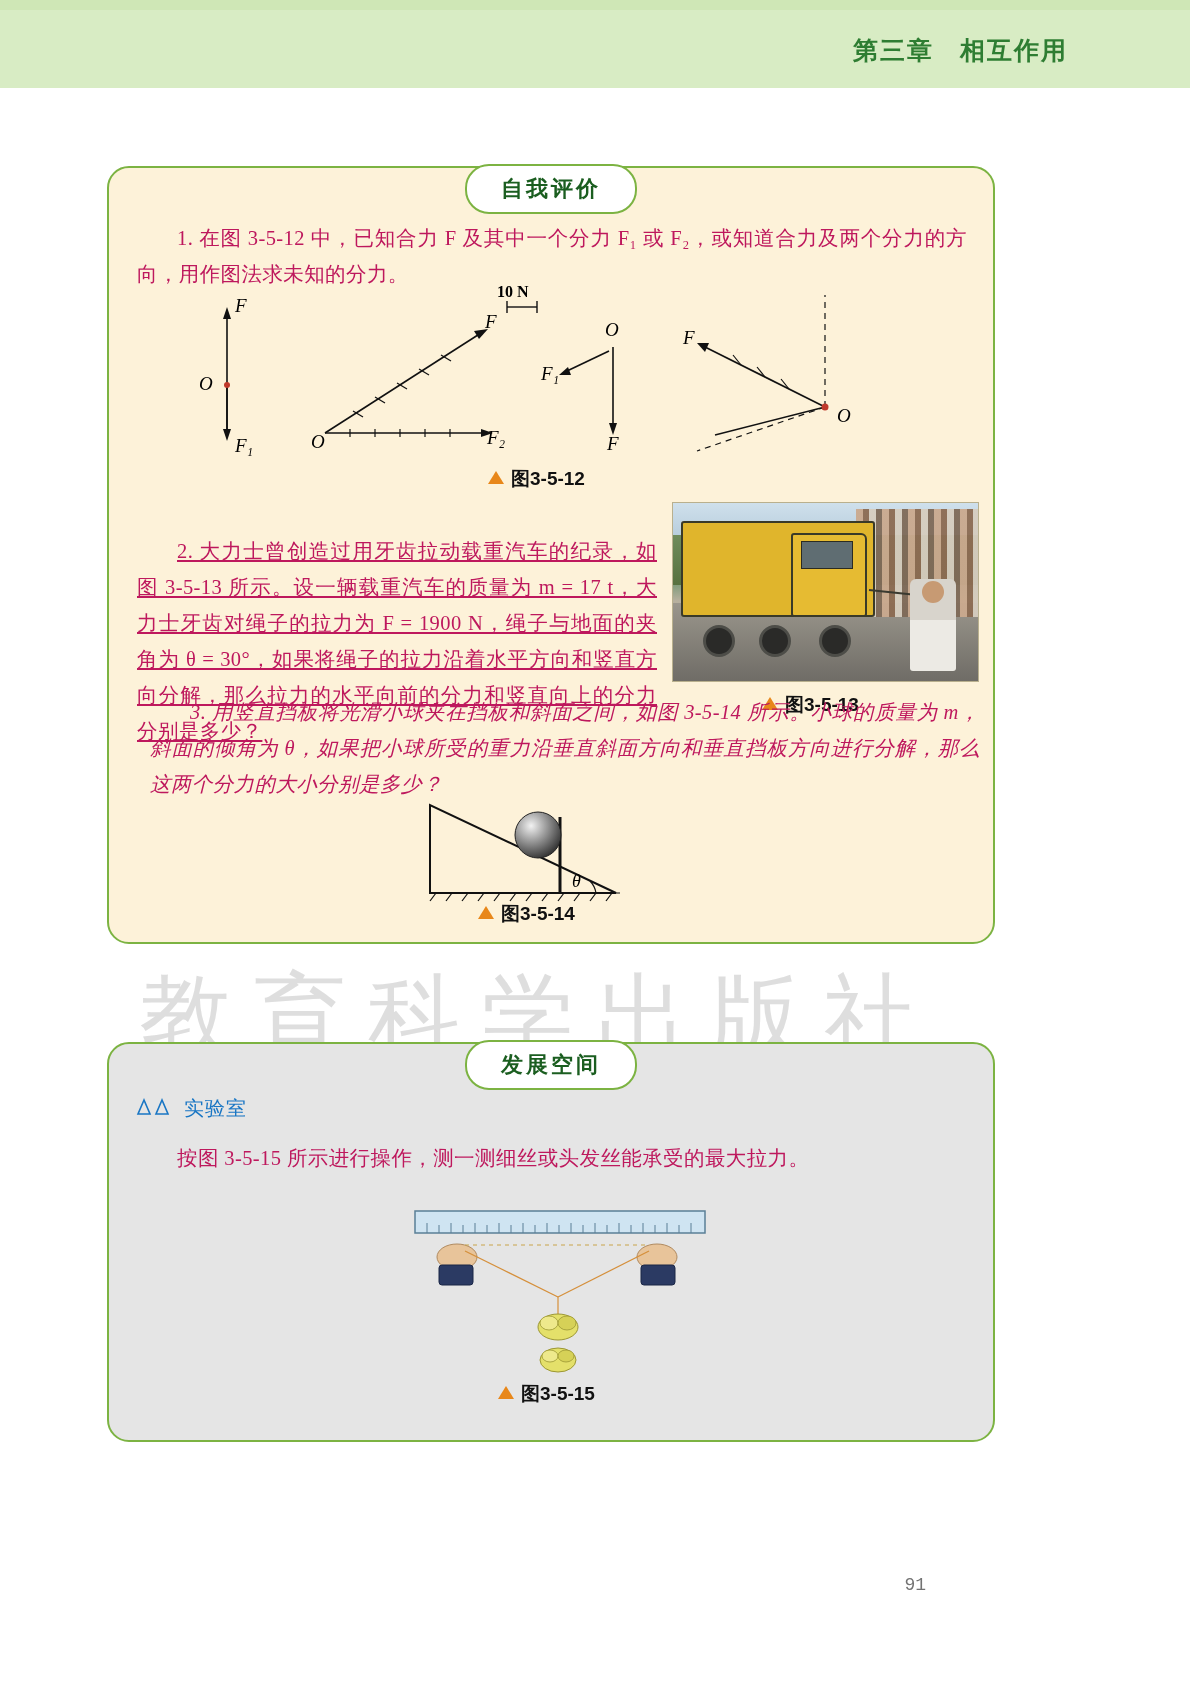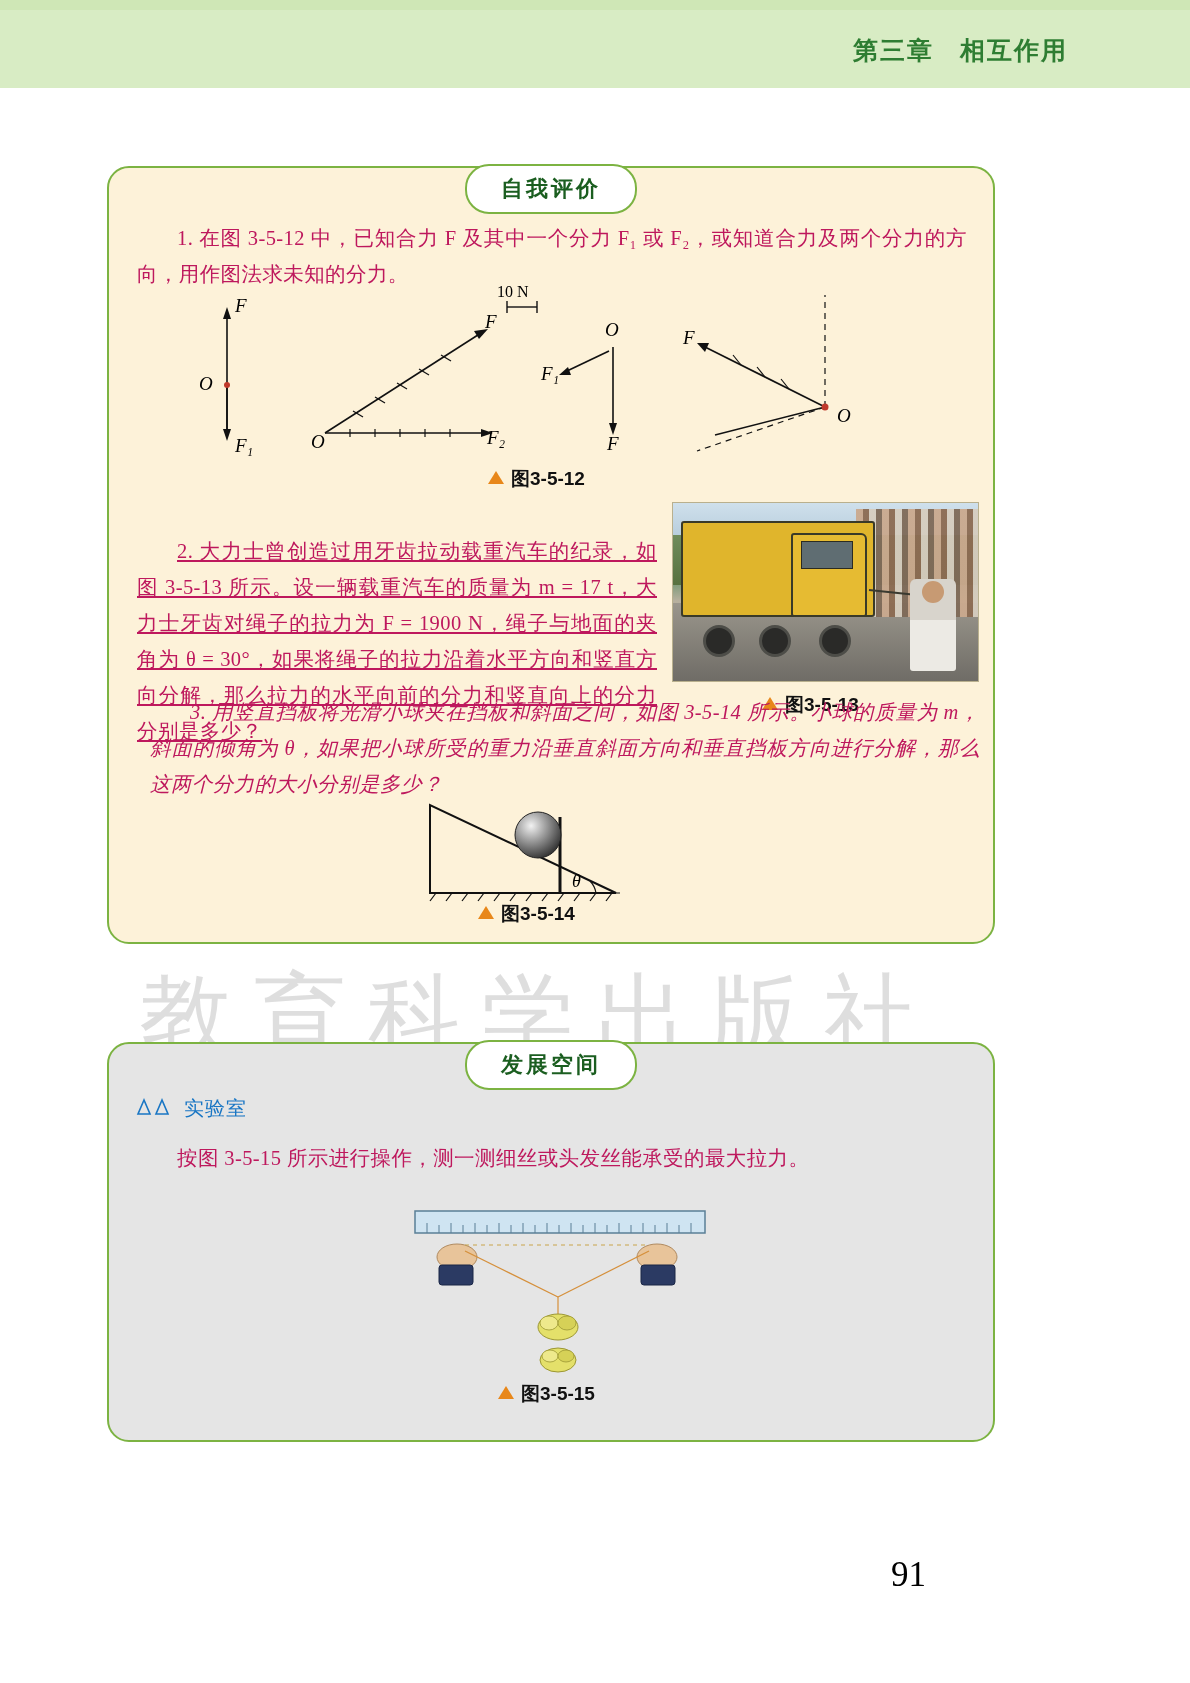--- a/index.html
+++ b/index.html
@@ -207,23 +207,23 @@
     font-weight: bold;
     font-size: 34px;
     color: #cfcfcf;
     letter-spacing: 5px;
   }
 
   .page-num {
     position: absolute;
     right: 110px;
     bottom: 88px;
-    font-family: Liberation Serif, serif;
-    font-size: 35px;
-    color: #000000;
+    font-family: Liberation Mono, monospace;
+    font-size: 18px;
+    color: #737373;
   }
   svg { display:block; }
 </style>
 </head>
 <body>
 
 <div class="page">
 
   <div class="header-band">
     <div class="strip-dark"></div>
@@ -291,21 +291,21 @@
         <line x1="640" y1="122" x2="512" y2="166"></line>
       </g>
       <g stroke="#111" stroke-width="1.2">
         <line x1="548" y1="70" x2="556" y2="80"></line>
         <line x1="572" y1="82" x2="580" y2="92"></line>
         <line x1="596" y1="94" x2="604" y2="104"></line>
       </g>
       <circle cx="640" cy="122" r="3.5" fill="#c0392b"></circle>
     </svg>
 
-    <div style="position:absolute; left:312px; top:-2px; font-size:16px;">10 N</div>
+    <div style="position:absolute; left:312px; top:-2px; font-size:16px;font-weight:bold;">10 N</div>
     <div style="position:absolute; left:50px; top:10px; font-size:19px; font-style:italic;">F</div>
     <div style="position:absolute; left:50px; top:150px; font-size:19px; font-style:italic;">F₁</div>
     <div style="position:absolute; left:14px; top:88px; font-size:19px; font-style:italic;">O</div>
     <div style="position:absolute; left:126px; top:146px; font-size:19px; font-style:italic;">O</div>
     <div style="position:absolute; left:302px; top:142px; font-size:19px; font-style:italic;">F₂</div>
     <div style="position:absolute; left:300px; top:26px; font-size:19px; font-style:italic;">F</div>
     <div style="position:absolute; left:420px; top:34px; font-size:19px; font-style:italic;">O</div>
     <div style="position:absolute; left:356px; top:78px; font-size:19px; font-style:italic;">F₁</div>
     <div style="position:absolute; left:422px; top:148px; font-size:19px; font-style:italic;">F</div>
     <div style="position:absolute; left:498px; top:42px; font-size:19px; font-style:italic;">F</div>

